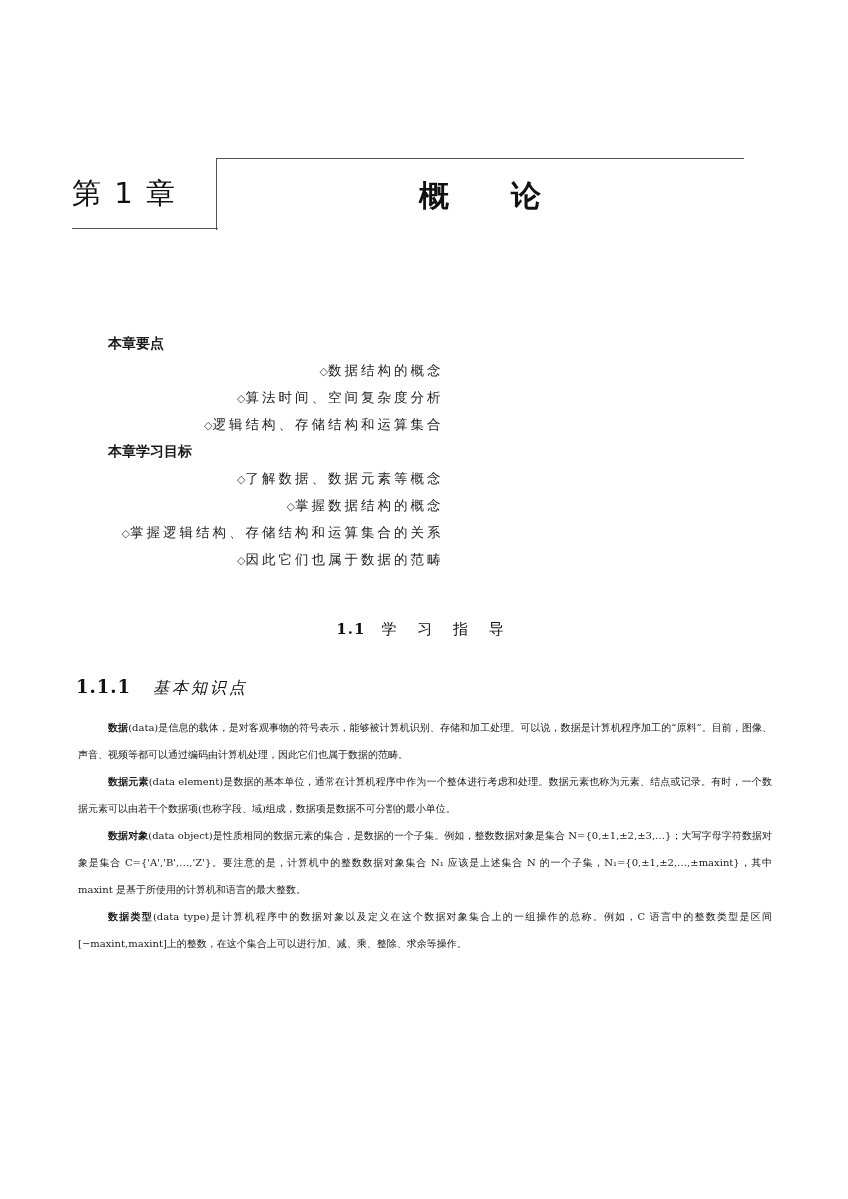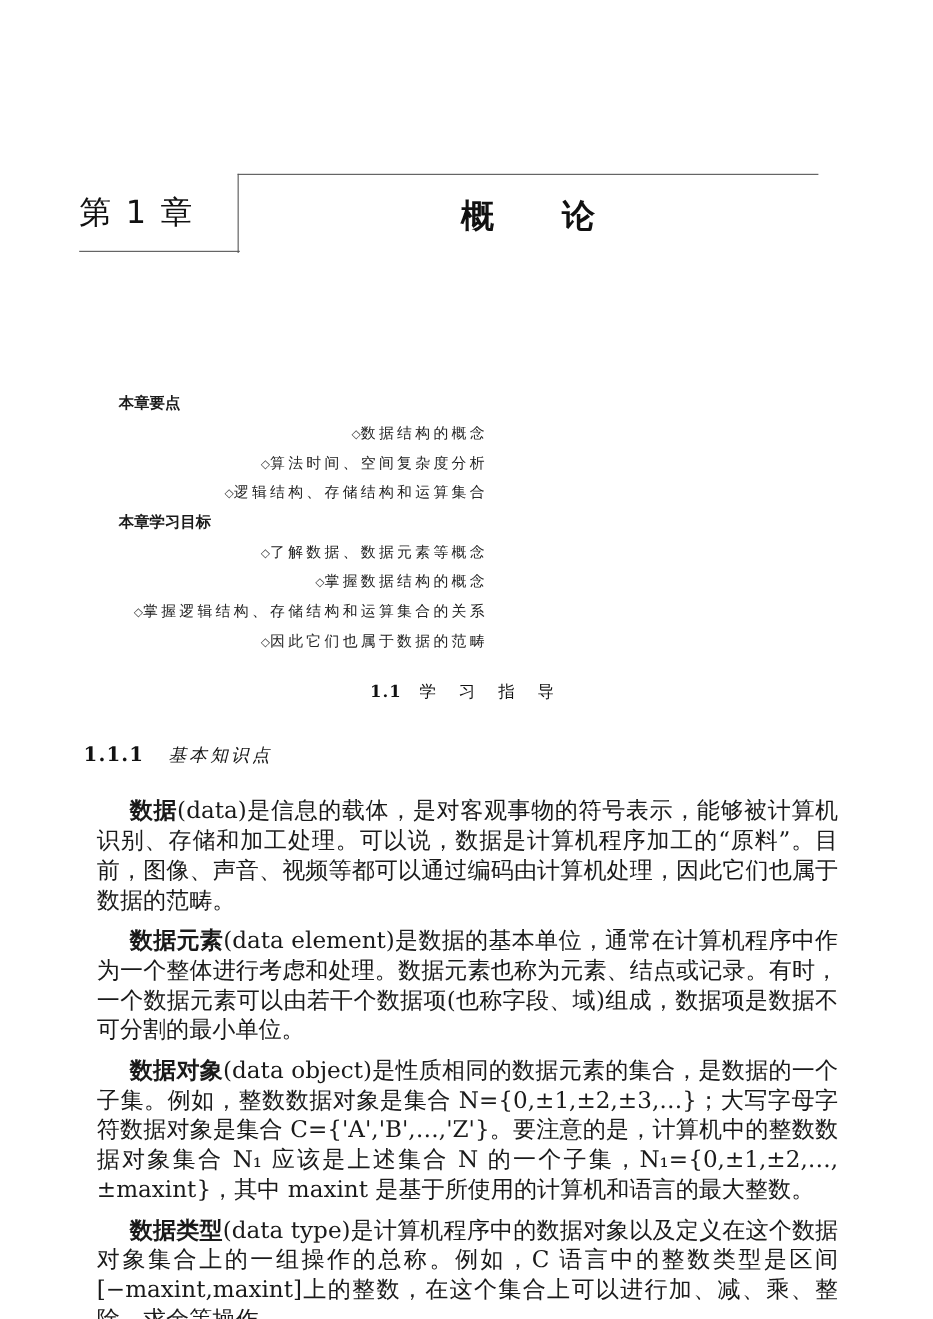--- a/index.html
+++ b/index.html
@@ -13,36 +13,36 @@
       font-size: 29px; letter-spacing: 2px; color: #111;
     }
     .chapter-rule-bottom { position: absolute; left: 0; top: 70px; width: 146px; border-top: 1.5px solid #555; }
     .chapter-rule-vert { position: absolute; left: 144px; top: 0; height: 72px; border-left: 1.5px solid #555; }
     .chapter-rule-top { position: absolute; left: 144px; top: 0; width: 528px; border-top: 1.5px solid #555; }
     .chapter-title {
       position: absolute; left: 144px; width: 528px; top: 18px; text-align: center;
       font-family: "DejaVu Sans", "Liberation Sans", sans-serif; font-weight: bold; font-size: 30px;
       letter-spacing: 62px; text-indent: 62px; color: #111;
     }
-    .goals { position: absolute; left: 108px; top: 330px; margin-top: 24px; }
+    .goals { position: absolute; left: 108px; top: 330px; }
     .goals-heading { font-family: "DejaVu Sans", "Liberation Sans", sans-serif; font-weight: bold; font-size: 14px; height: 27px; line-height: 27px; }
     .goal-item { font-size: 13.5px; height: 27px; line-height: 27px; letter-spacing: 3px; color: #222; text-align: right; }
     .goal-item .diamond { display: inline-block; width: 22px; font-size: 11px; color: #444; letter-spacing: 0; }
     .section-title {
       position: absolute; left: 0; width: 848px; top: 620px; text-align: center;
       font-family: "DejaVu Sans", "Liberation Sans", sans-serif; font-size: 15px; letter-spacing: 8px; color: #111;
     }
     .section-title .num { font-family: "DejaVu Serif", serif; font-weight: bold; margin-right: 16px; letter-spacing: 1px; }
     .subsection-title {
       position: absolute; left: 76px; top: 676px; font-size: 18px; font-weight: bold; color: #111;
     }
     .subsection-title .num { margin-right: 22px; letter-spacing: 1px; }
     .subsection-title .txt { font-size: 16px; letter-spacing: 3px; font-weight: normal; font-style: italic; }
     .body-text { position: absolute; left: 78px; top: 714px; width: 694px; }
-    .para { font-size: 21px; line-height: 27px; text-indent: 30px; text-align: justify; color: #1a1a1a; margin: 10px; }
+    .para { font-size: 10px; line-height: 27px; text-indent: 30px; text-align: justify; color: #1a1a1a; margin: 0; }
     .para b { font-family: "DejaVu Sans", "Liberation Sans", sans-serif; font-weight: bold; }
   </style>
 </head>
 <body>
 
 <div class="chapter-header">
   <div class="chapter-rule-top"></div>
   <div class="chapter-rule-vert"></div>
   <div class="chapter-rule-bottom"></div>
   <div class="chapter-num">第 1 章</div>

